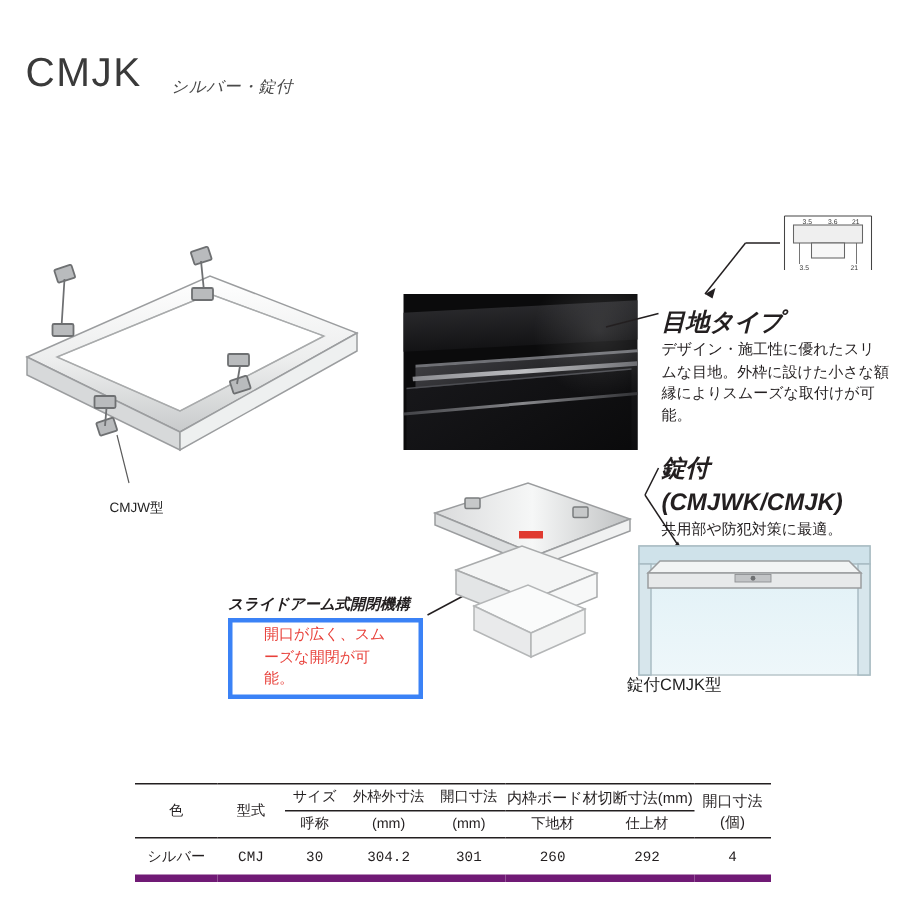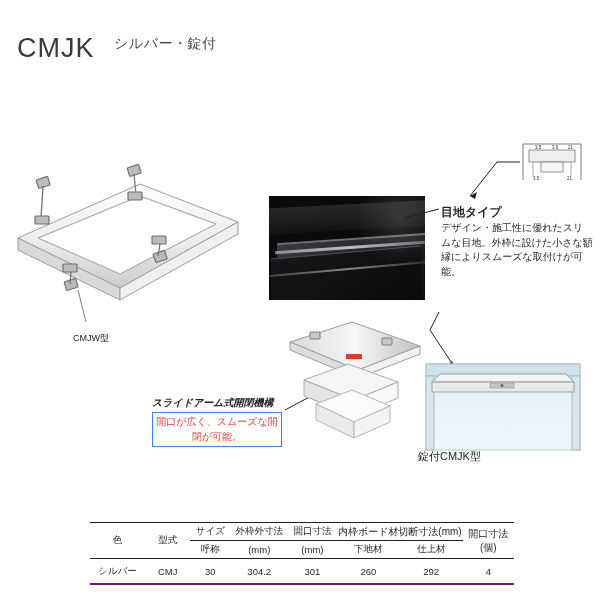--- a/index.html
+++ b/index.html
@@ -27,24 +27,25 @@
     left: 17px;
     top: 33px;
     font-size: 27px;
     letter-spacing: 1px;
     color: #3a3a3a;
     font-weight: 400;
   }
   .subtitle {
     position: absolute;
     left: 114px;
-    top: 35px;
-    font-size: 14px;
+    top: 50px;
+    font-size: 11px;
     color: #4a4a4a;
     letter-spacing: 0.5px;
+    font-style: italic;
   }
 
   
   .iso-wrap {
     position: absolute;
     left: 8px;
     top: 160px;
     width: 250px;
     height: 190px;
   }
@@ -127,37 +128,37 @@
 
   
   .callout {
     position: absolute;
     font-size: 10px;
     line-height: 1.45;
   }
   .callout .head {
     font-weight: bold;
     color: #231f20;
-    font-size: 12px;
+    font-size: 16px;
+    font-style: italic;
   }
   .callout .body {
     color: #231f20;
   }
   .c-joint { left: 441px; top: 204px; width: 152px; }
   .c-lock  { left: 441px; top: 301px; width: 152px; }
 
   .label-box {
     position: absolute;
-    border: 1px solid #3b82f6;
+    border: 3px solid #3b82f6;
     color: #e8403a;
     font-size: 10px;
     line-height: 1.45;
-    padding: 2px 3px;
+    padding: 2px 21px;
     box-sizing: border-box;
-    text-align: center;
   }
   .c-slide-head {
     position: absolute;
     left: 152px;
     top: 396px;
     font-size: 10px;
     font-weight: bold;
     color: #231f20;
     font-style: italic;
   }
@@ -214,22 +215,23 @@
     border-top: 1px solid #231f20;
     border-bottom: 1px solid #231f20;
     font-weight: normal;
     height: 15px;
   }
   table.spec thead tr.row2 th {
     border-top: none;
     height: 15px;
   }
   table.spec tbody td {
-    border-bottom: 2px solid #701a75;
+    border-bottom: 5px solid #701a75;
     height: 22px;
+    font-family: Liberation Mono, monospace;
   }
   .thin { font-size: 10px; }
   .nowrap { white-space: nowrap; }
 
   
   .slide-prod {
     position: absolute;
     left: 286px;
     top: 320px;
     width: 140px;
@@ -332,20 +334,24 @@
     <polygon points="455,368 447,367 452,361" fill="#231f20"></polygon>
     <line x1="285" y1="410" x2="330" y2="386" stroke="#231f20" stroke-width="1"></line>
     <polygon points="332,385 324,383 327,390" fill="#231f20"></polygon>
   </svg>
 
   <div class="callout c-joint">
     <div class="head">目地タイプ</div>
     <div class="body">デザイン・施工性に優れたスリムな目地。外枠に設けた小さな額縁によりスムーズな取付けが可能。</div>
   </div>
 
+  <div class="callout c-lock">
+    <div class="head">錠付(CMJWK/CMJK)</div>
+    <div class="body">共用部や防犯対策に最適。</div>
+  </div>
 
   <div class="slide-prod">
     <svg width="140" height="130" viewBox="0 0 140 130">
       <polygon points="4,22 66,2 134,26 72,50" fill="url(#gmetal2)" stroke="#9b9d9f" stroke-width="1"></polygon>
       <polygon points="4,22 72,50 72,58 4,30" fill="#dcdedf" stroke="#9b9d9f" stroke-width="1"></polygon>
       <polygon points="72,50 134,26 134,34 72,58" fill="#f0f1f1" stroke="#9b9d9f" stroke-width="1"></polygon>
       <polygon points="18,60 62,44 112,62 68,80" fill="#f4f5f5" stroke="#a9abac" stroke-width="1"></polygon>
       <polygon points="18,60 68,80 68,96 18,76" fill="#e3e5e6" stroke="#a9abac" stroke-width="1"></polygon>
       <polygon points="68,80 112,62 112,78 68,96" fill="#f7f8f8" stroke="#a9abac" stroke-width="1"></polygon>
       <polygon points="30,84 66,70 104,86 68,102" fill="#fafbfb" stroke="#b4b6b7" stroke-width="1"></polygon>

